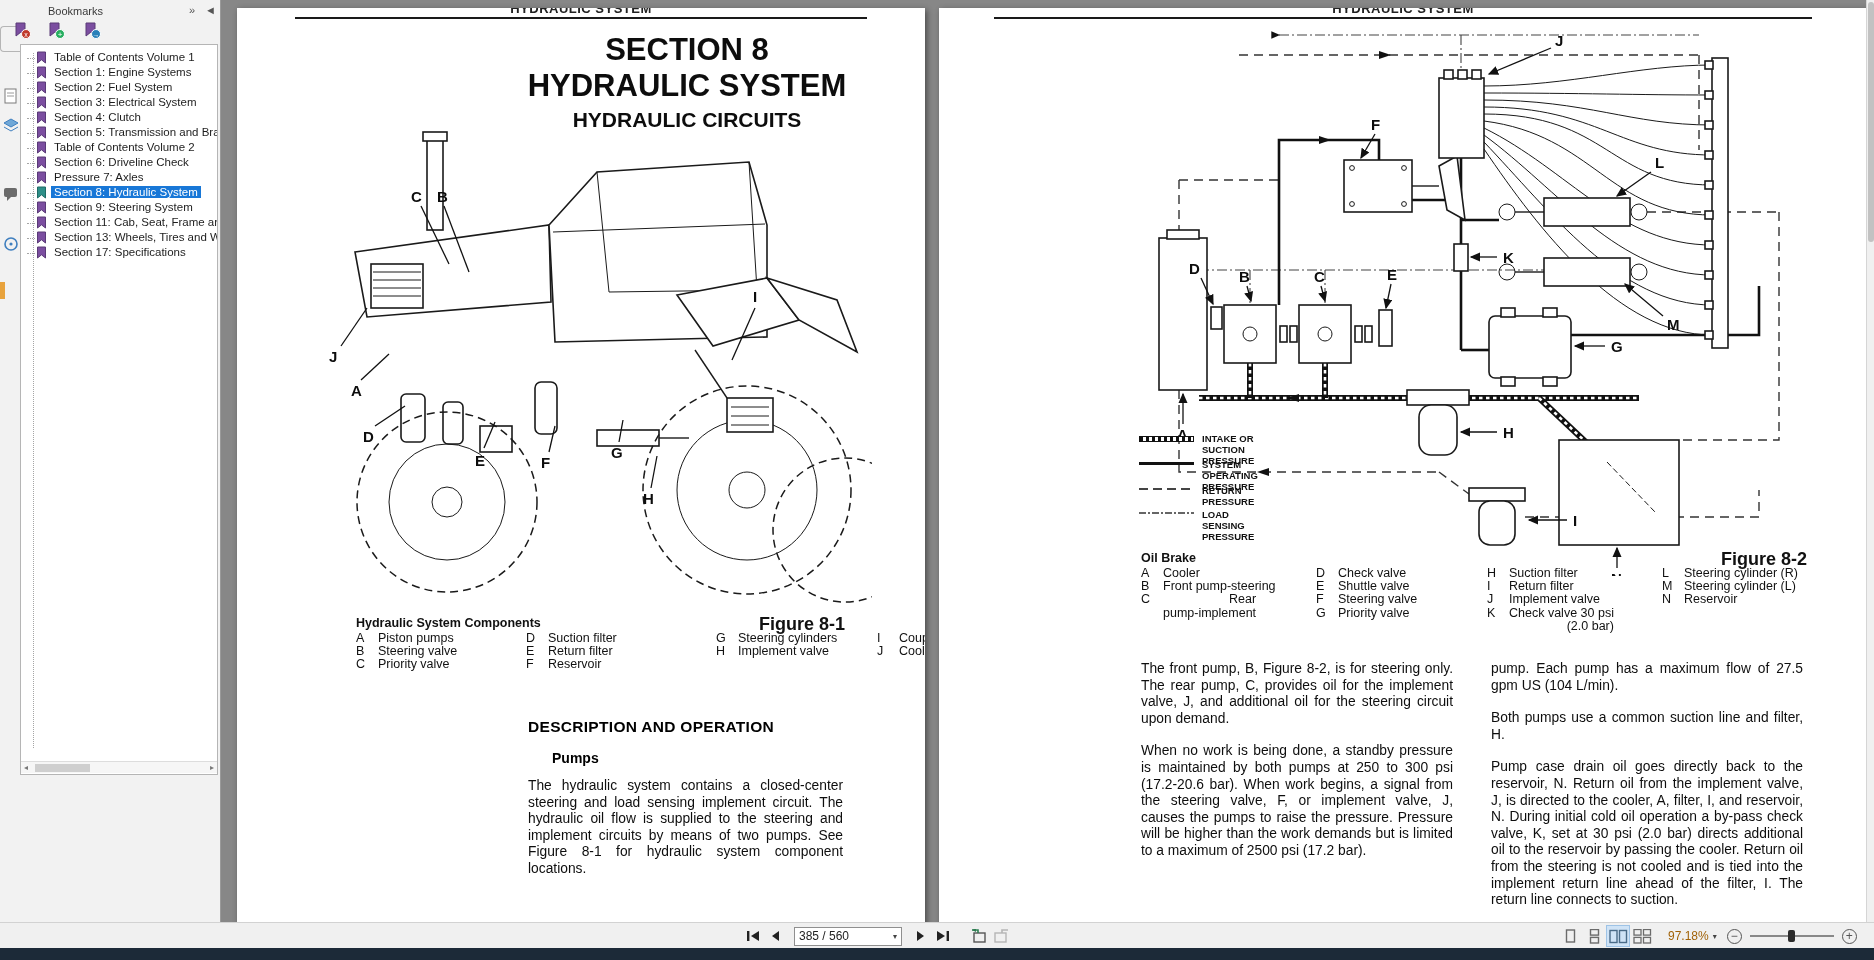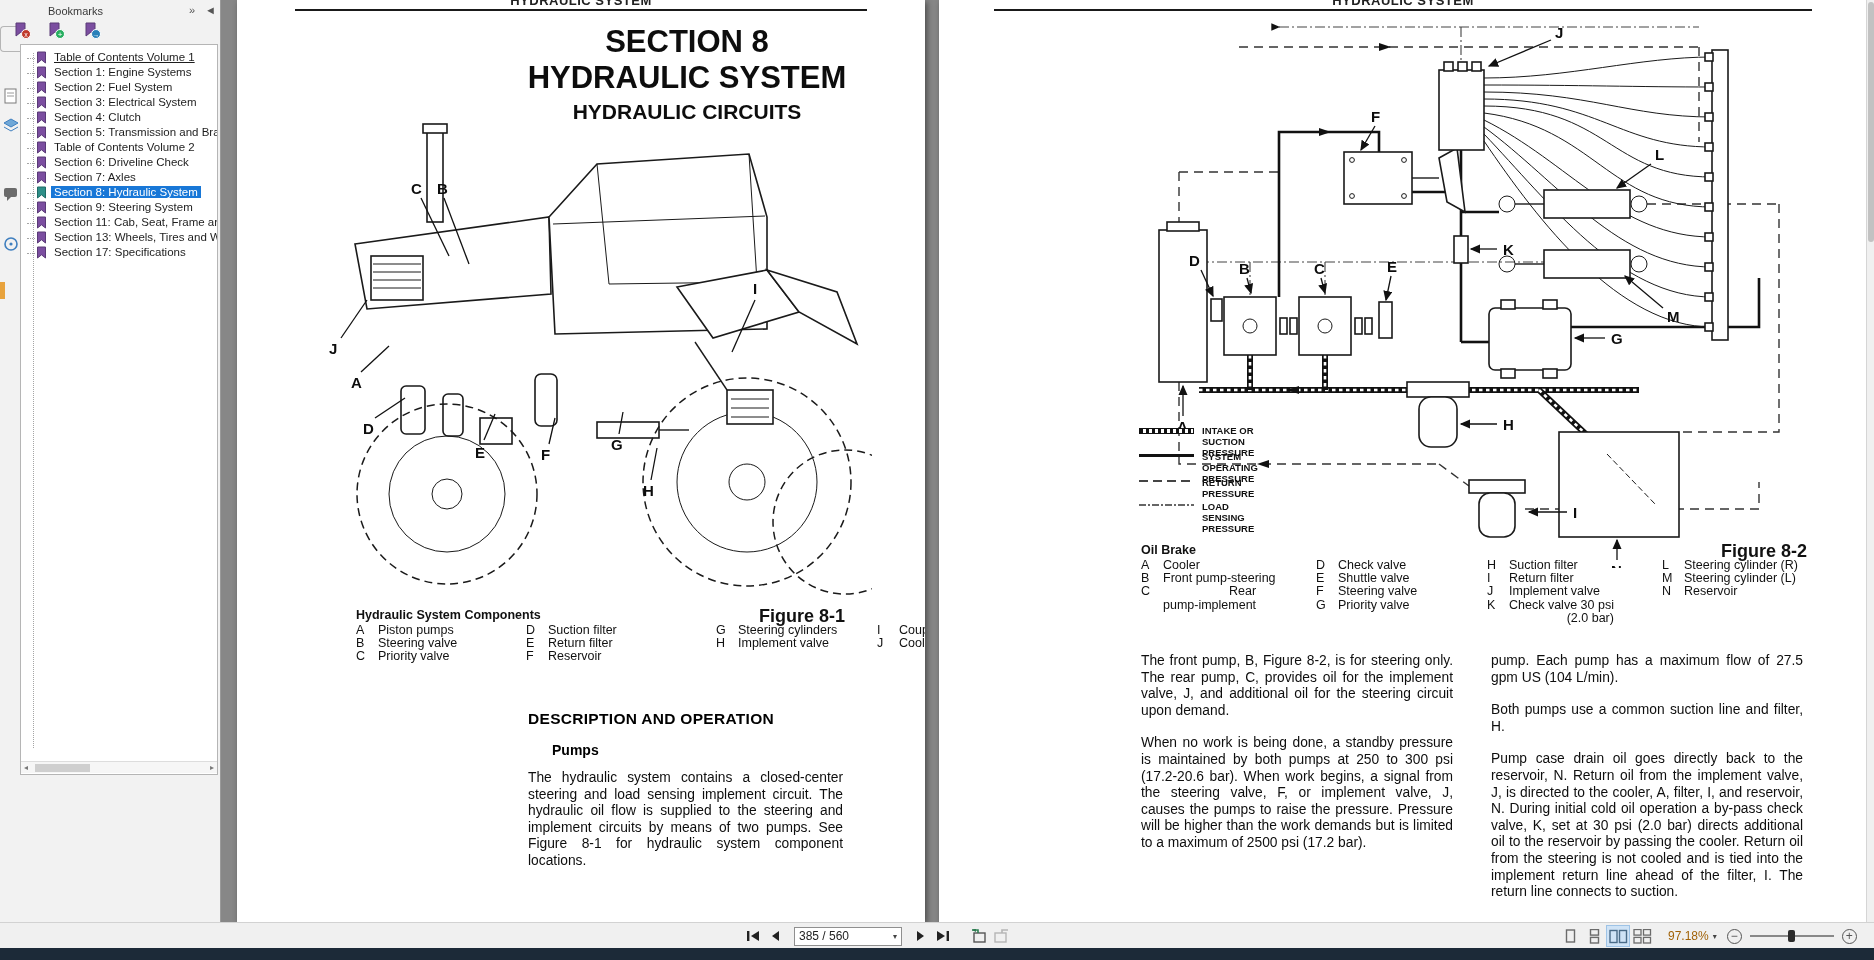--- a/index.html
+++ b/index.html
@@ -13,30 +13,30 @@
   .panel-btn { top:4px; font-size:11px; color:#555; cursor:default; }
   #bm-toolbar { left:14px; top:22px; height:20px; }
   .bm-tool { position:absolute; top:0; }
   #tree-box { left:20px; top:44px; width:198px; height:731px; background:#fff; border:1px solid #b5b5b5; overflow:hidden; }
   .vdots { position:absolute; left:12px; top:8px; bottom:26px; width:0; border-left:1px dotted #a5a5a5; }
   .bm-row { position:absolute; left:0; height:15px; width:198px; cursor:pointer; white-space:nowrap; }
   .bm-row .conn { position:absolute; left:6px; top:8px; width:8px; border-top:1px dotted #a5a5a5; }
   .bm-row svg { position:absolute; left:15px; top:1px; }
   .bm-label { position:absolute; left:30px; top:1px; font-size:11.5px; color:#1d1d1d; padding:0 3px; }
   .bm-label.sel { background:#1877d7; color:#fff; }
-  .bm-label.u { text-decoration:underline; }
+  .bm-label.u { }
   #hscroll { position:absolute; left:0; bottom:1px; width:196px; height:12px; background:#f6f6f6; border-top:1px solid #ddd; }
   .sb-arrow { position:absolute; top:1px; font-size:8px; color:#777; }
   #hthumb { position:absolute; left:14px; top:2px; width:55px; height:8px; background:#cfcfcf; }
   .tab-notch { left:0; top:26px; width:20px; height:26px; background:#f2f2f2;
                border:1px solid #b5b5b5; border-right:none; border-radius:4px 0 0 4px; }
   .rail-icon { left:3px; width:16px; height:16px; }
 
   
-  #doc { left:222px; top:0; width:1644px; height:922px; background:#878787; }
+  #doc { left:222px; top:8px; width:1644px; height:922px; background:#878787; }
   .page { position:absolute; top:0; background:#fff; height:922px; box-shadow:2px 2px 6px rgba(0,0,0,.45); overflow:hidden; }
   #page-left  { left:15px;  width:688px; }
   #page-right { left:717px; width:928px; }
   .runhead { position:absolute; top:-7px; width:100%; text-align:center; font-size:13px; font-weight:bold; color:#222; letter-spacing:.5px; }
   .runrule { position:absolute; top:9px; border-top:2px solid #1a1a1a; }
 
   .t1 { position:absolute; width:100%; text-align:center; font-weight:bold; color:#0d0d0d; }
   #page-left .twrap { position:absolute; left:110px; width:680px; top:0; }
 
   .capttl { font-weight:bold; font-size:12.5px; color:#111; }
@@ -185,21 +185,21 @@
         <svg width="11" height="13">
           <path d="M1.5 1 h8 v11 l-4-3.2 -4 3.2 z" fill="#7b4ea0" stroke="#5a3a77"></path>
         </svg>
         <span class="bm-label">Section 6: Driveline Check</span>
       </div>
     <div class="bm-row" style="top:125px">
         <span class="conn"></span>
         <svg width="11" height="13">
           <path d="M1.5 1 h8 v11 l-4-3.2 -4 3.2 z" fill="#7b4ea0" stroke="#5a3a77"></path>
         </svg>
-        <span class="bm-label">Section 7: Axles</span>
+        <span class="bm-label">Pressure 7: Axles</span>
       </div>
     <div class="bm-row" style="top:140px">
         <span class="conn"></span>
         <svg width="11" height="13">
           <path d="M1.5 1 h8 v11 l-4-3.2 -4 3.2 z" fill="#2e8f88" stroke="#1e6b65"></path>
         </svg>
         <span class="bm-label sel">Section 8: Hydraulic System</span>
       </div>
     <div class="bm-row" style="top:155px">
         <span class="conn"></span>

